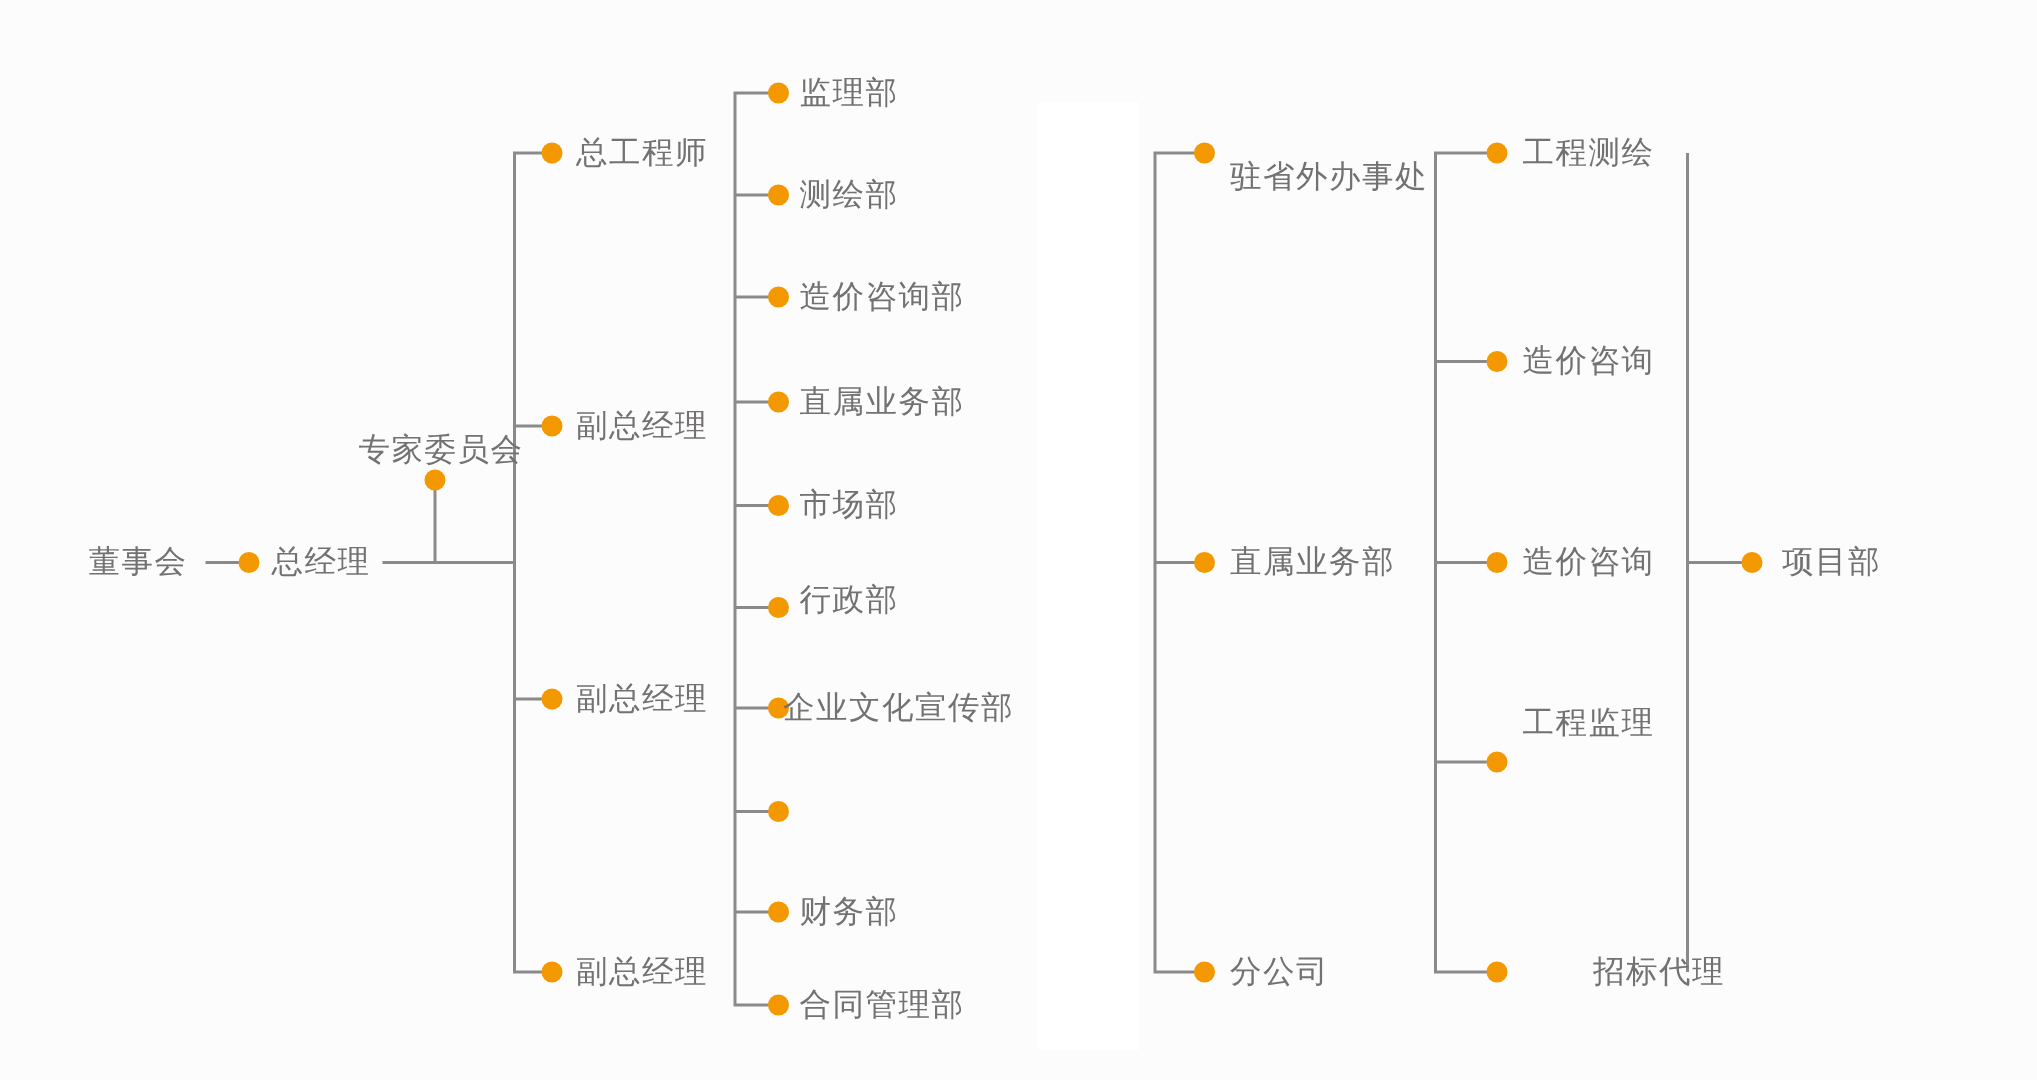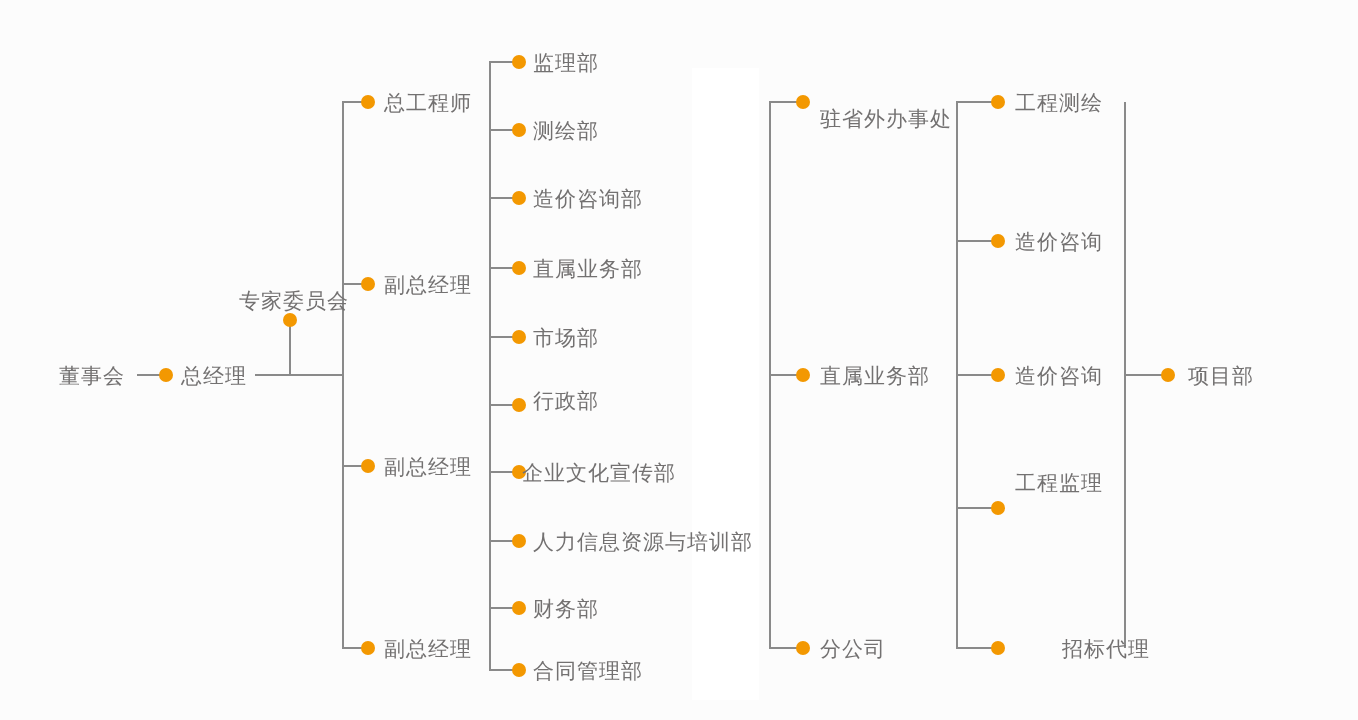--- a/index.html
+++ b/index.html
@@ -106,21 +106,20 @@
   <div class="label" style="left:384px;top:466px">副总经理</div>
   <div class="label" style="left:384px;top:648px">副总经理</div>
 
   <div class="label" style="left:533px;top:62px">监理部</div>
   <div class="label" style="left:533px;top:130px">测绘部</div>
   <div class="label" style="left:533px;top:198px">造价咨询部</div>
   <div class="label" style="left:533px;top:268px">直属业务部</div>
   <div class="label" style="left:533px;top:337px">市场部</div>
   <div class="label" style="left:533px;top:400px">行政部</div>
   <div class="label" style="left:522px;top:472px">企业文化宣传部</div>
-  <div class="label" style="left:533px;top:541px">人力信息资源与培训部</div>
   <div class="label" style="left:533px;top:608px">财务部</div>
   <div class="label" style="left:533px;top:670px">合同管理部</div>
 
   <div class="label" style="left:820px;top:118px">驻省外办事处</div>
   <div class="label" style="left:820px;top:375px">直属业务部</div>
   <div class="label" style="left:820px;top:648px">分公司</div>
 
   <div class="label" style="left:1015px;top:102px">工程测绘</div>
   <div class="label" style="left:1015px;top:241px">造价咨询</div>
   <div class="label" style="left:1015px;top:375px">造价咨询</div>

